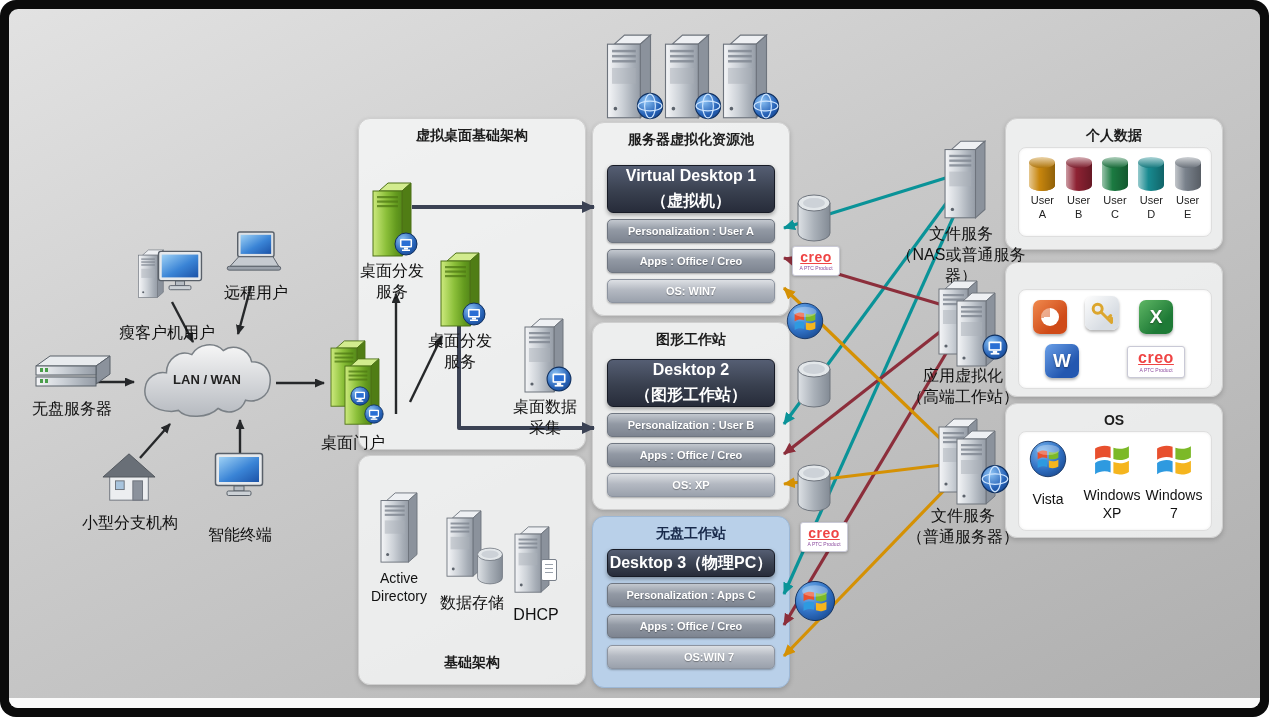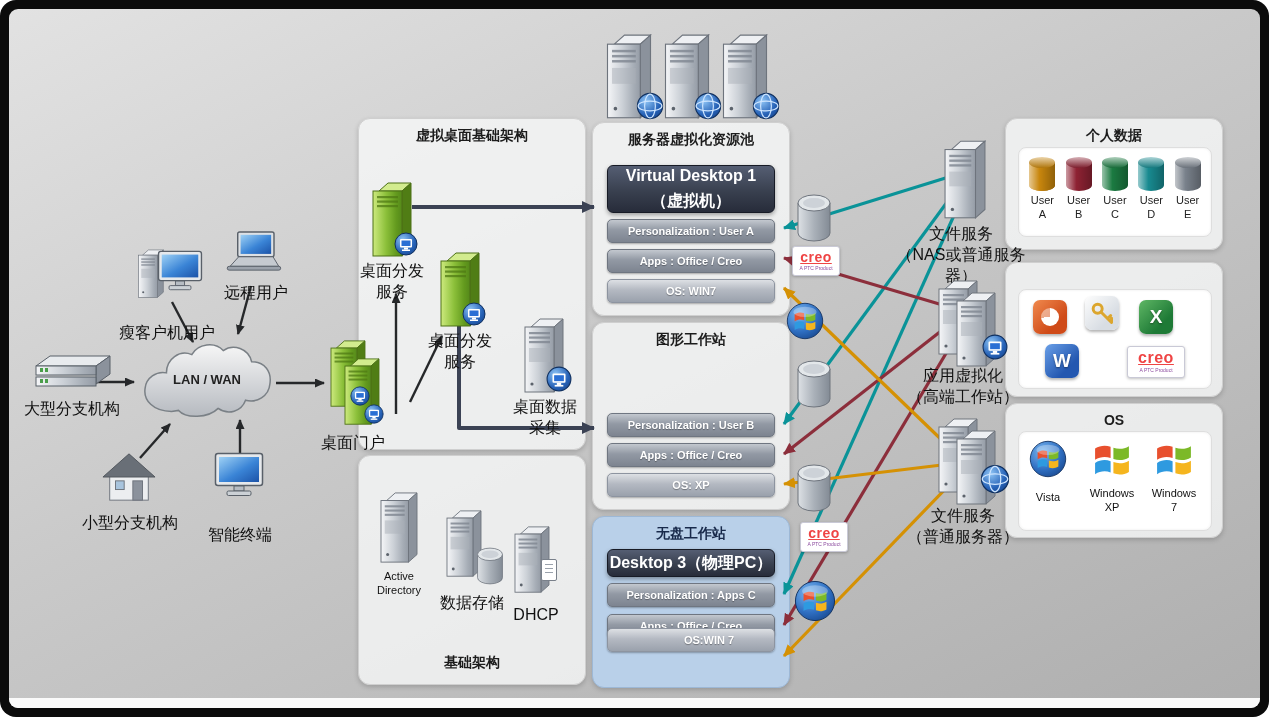--- a/index.html
+++ b/index.html
@@ -30,21 +30,21 @@
           white-space:pre-line; box-shadow:0 2px 4px rgba(0,0,0,.35); }
   .srow { position:absolute; left:14px; width:168px; height:24px; border-radius:5px;
           background:linear-gradient(180deg,#c3c8cf 0%,#9299a4 45%,#7d8490 100%);
           border:1px solid #6f7681; color:#fff; font-size:11px; font-weight:bold;
           display:flex; align-items:center; justify-content:center;
           box-shadow:0 1px 2px rgba(0,0,0,.3); text-shadow:0 1px 1px rgba(0,0,0,.35); }
   .srow.lighter { background:linear-gradient(180deg,#dde0e4 0%,#b4b9c2 45%,#9aa1ac 100%); border-color:#8d94a0; }
 
   .lbl { position:absolute; font-size:16px; color:#111; text-align:center;
          white-space:pre-line; line-height:1.3; }
-  .lbl.small { font-size:11px; }
+  .lbl.small { font-size:14px; }
 
   .inner { position:absolute; background:#fff; border:1px solid #dedede; border-radius:8px;
            box-shadow:inset 0 0 3px rgba(0,0,0,.08); }
 
   .cloud-wrap { position:absolute; left:136px; top:336px; width:142px; height:92px; }
   .cloud-label { position:absolute; left:0; right:0; top:36px; text-align:center;
                  font-weight:bold; font-size:13px; color:#222; }
 
   .pd-inner { display:flex; justify-content:space-evenly; align-items:flex-start; padding-top:9px; }
   .ucol { display:flex; flex-direction:column; align-items:center; gap:3px; }
@@ -228,31 +228,33 @@
   <div class="pn-title">服务器虚拟化资源池</div>
   <div class="dbox" style="top:42px;height:48px;">Virtual Desktop 1
 （虚拟机）</div>
   <div class="srow" style="top:96px;">Personalization : User A</div>
   <div class="srow" style="top:126px;">Apps : Office / Creo</div>
   <div class="srow lighter" style="top:156px;">OS: WIN7</div>
 </div>
 
 <div class="panel" style="left:592px;top:322px;width:198px;height:188px;">
   <div class="pn-title">图形工作站</div>
+  <div class="dbox" style="top:36px;height:48px;">Desktop 2
+（图形工作站）</div>
   <div class="srow" style="top:90px;">Personalization : User B</div>
   <div class="srow" style="top:120px;">Apps : Office / Creo</div>
   <div class="srow lighter" style="top:150px;">OS: XP</div>
 </div>
 
 <div class="panel blue" style="left:592px;top:516px;width:198px;height:172px;">
   <div class="pn-title navy">无盘工作站</div>
   <div class="dbox" style="top:32px;height:28px;">Desktop 3（物理PC）</div>
   <div class="srow" style="top:66px;">Personalization : Apps C</div>
   <div class="srow" style="top:97px;">Apps : Office / Creo</div>
-  <div class="srow lighter" style="top:111px;padding-left:36px;">OS:WIN 7</div>
+  <div class="srow lighter" style="top:128px;padding-left:36px;">OS:WIN 7</div>
 </div>
 
 <div class="panel" style="left:1005px;top:118px;width:218px;height:132px;">
   <div class="pn-title">个人数据</div>
   <div class="inner pd-inner" style="left:12px;top:28px;width:194px;height:90px;">
     <div class="ucol">
       <div class="ucyl" style="--c: #c8860d;">
           <i class="b abs" style="position:absolute;"></i>
           <span class="b"></span>
           <span class="t"></span>
@@ -394,21 +396,21 @@
 <div class="lbl" style="left:110px;top:307px;width:114px;margin-top:16px;">瘦客户机用户</div>
 
 <svg class="abs" style="left:224px;top:231px;width:58px;height:42px;">
     <use href="#laptop"></use>
   </svg>
 <div class="lbl" style="left:218px;top:283px;width:76px;">远程用户</div>
 
 <svg class="abs" style="left:34px;top:354px;width:78px;height:40px;">
     <use href="#switch"></use>
   </svg>
-<div class="lbl" style="left:16px;top:399px;width:112px;">大型分支机构</div>
+<div class="lbl" style="left:16px;top:399px;width:112px;">无盘服务器</div>
 
 <div class="cloud-wrap">
   <svg class="abs" style="left:0;top:0;width:142px;height:92px;">
       <use href="#cloud"></use>
     </svg>
   <div class="cloud-label">LAN / WAN</div>
 </div>
 
 <svg class="abs" style="left:100px;top:450px;width:58px;height:54px;">
     <use href="#house"></use>

